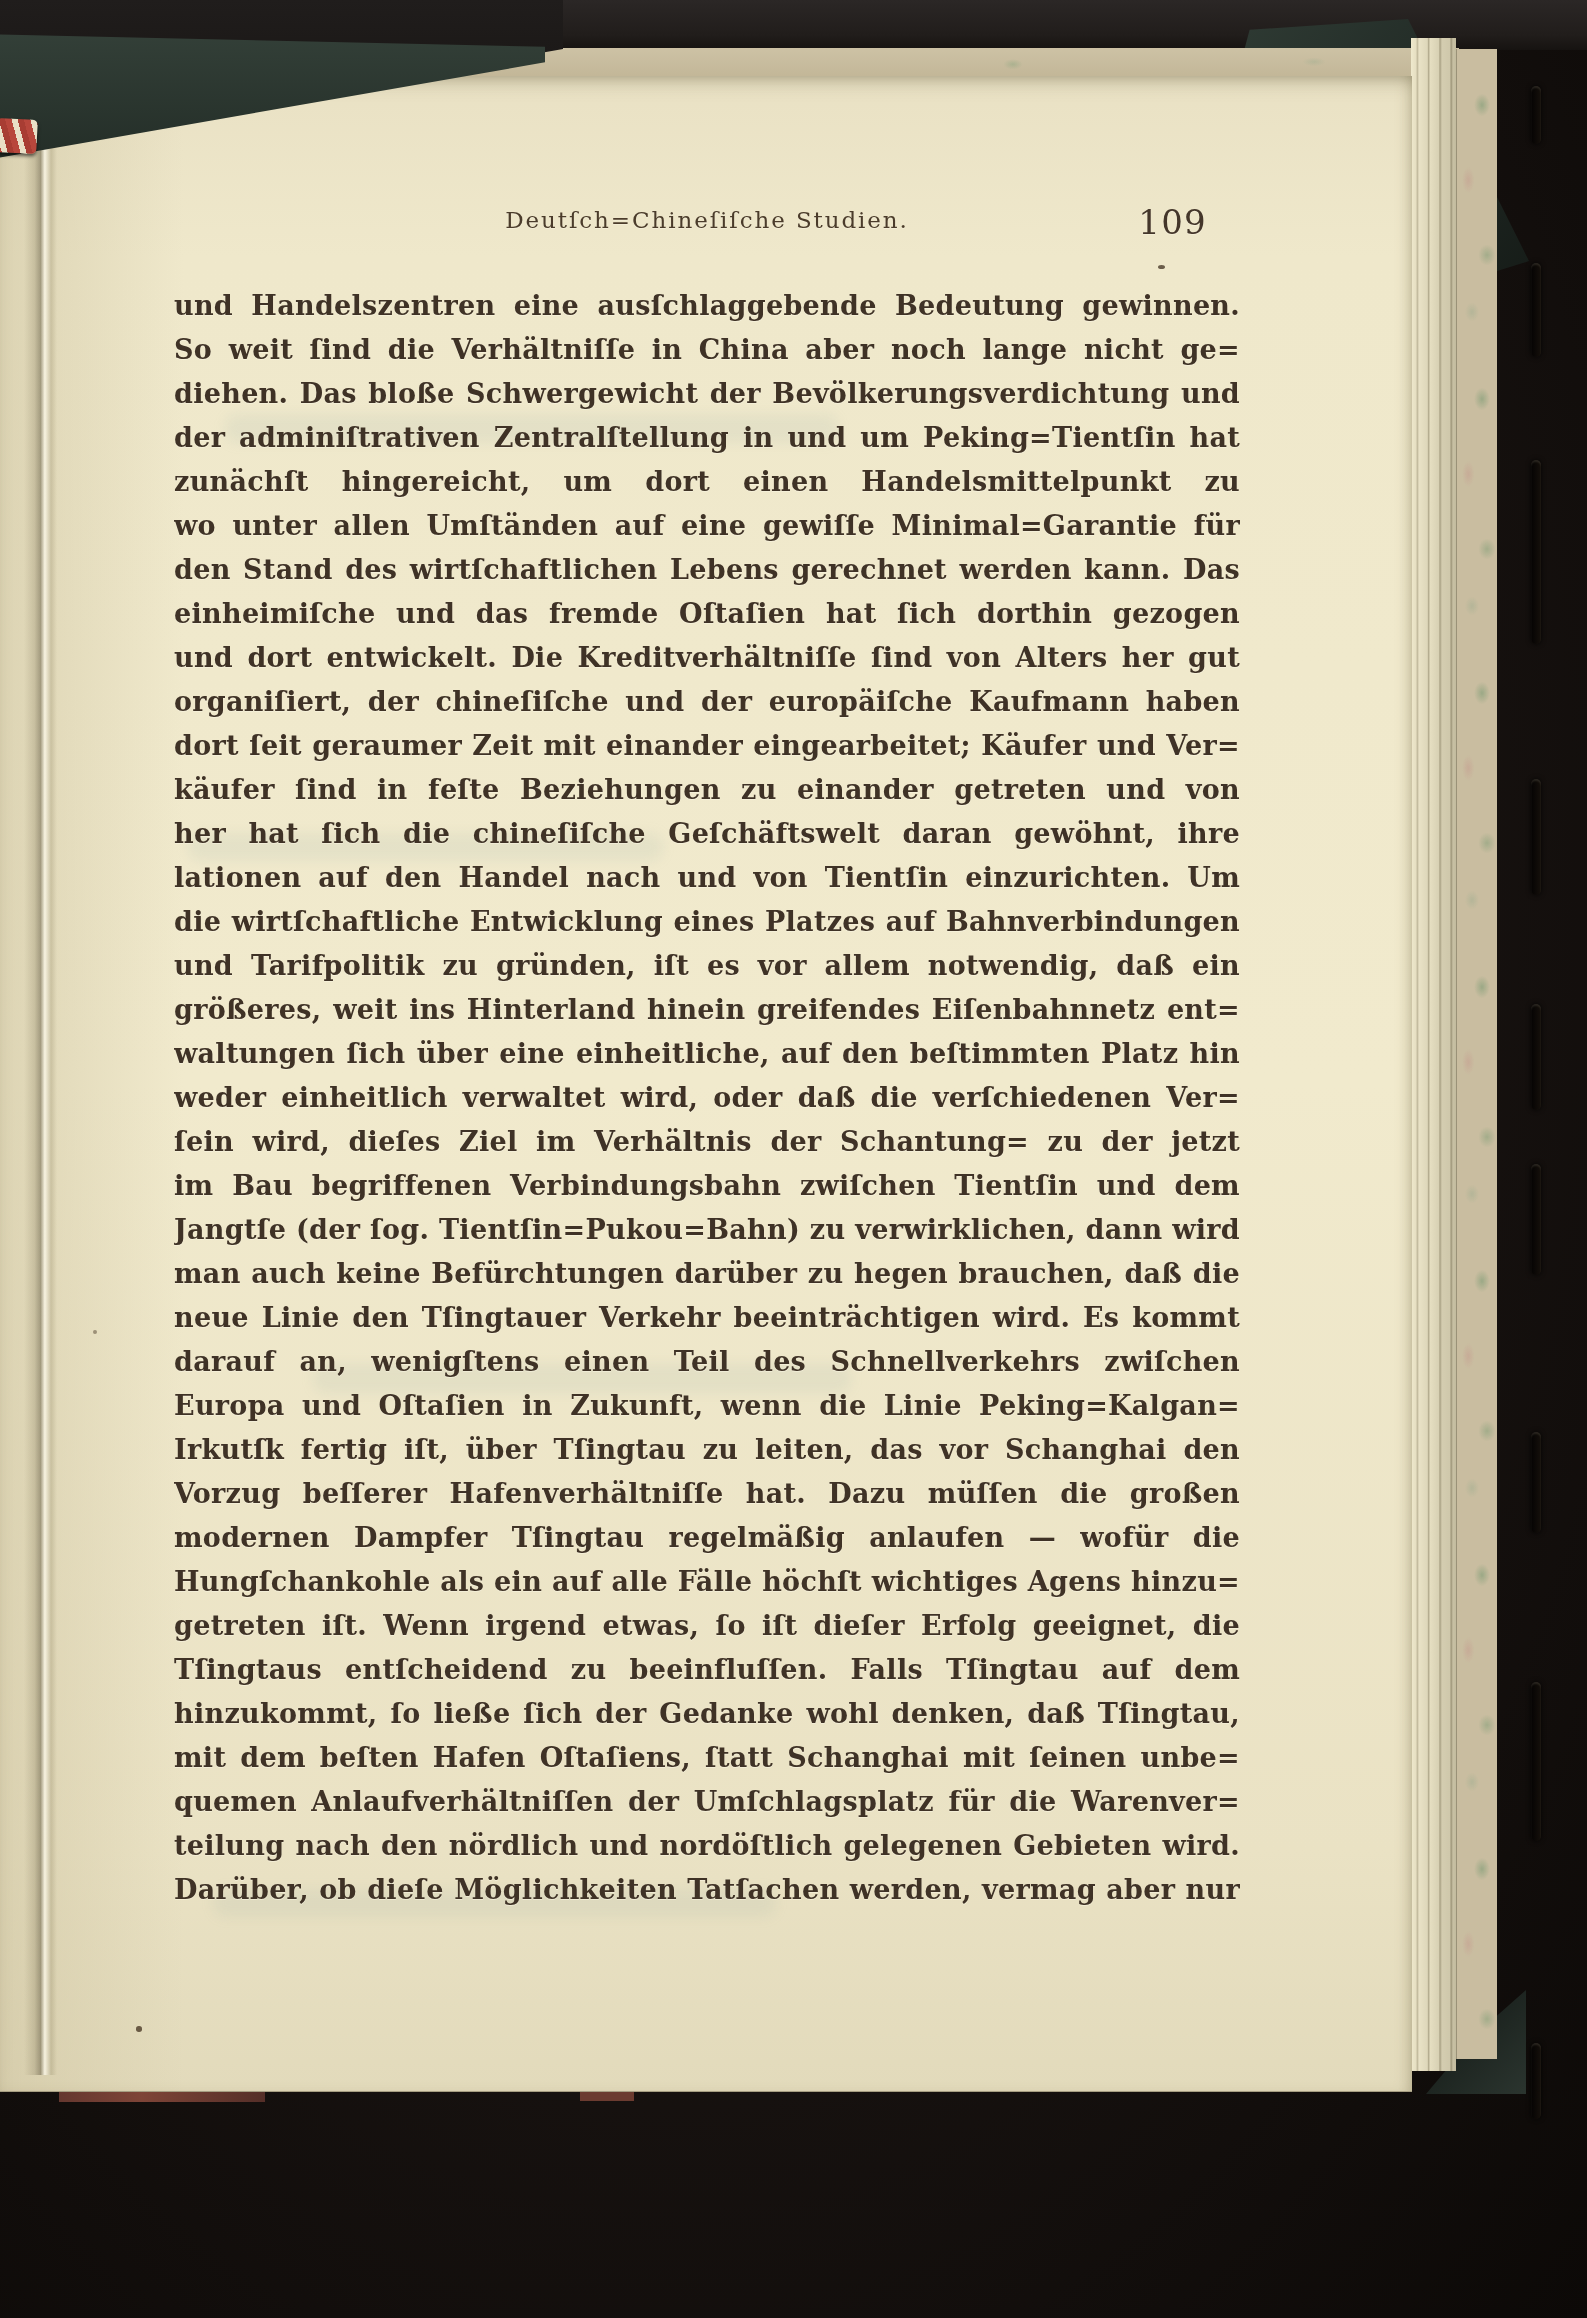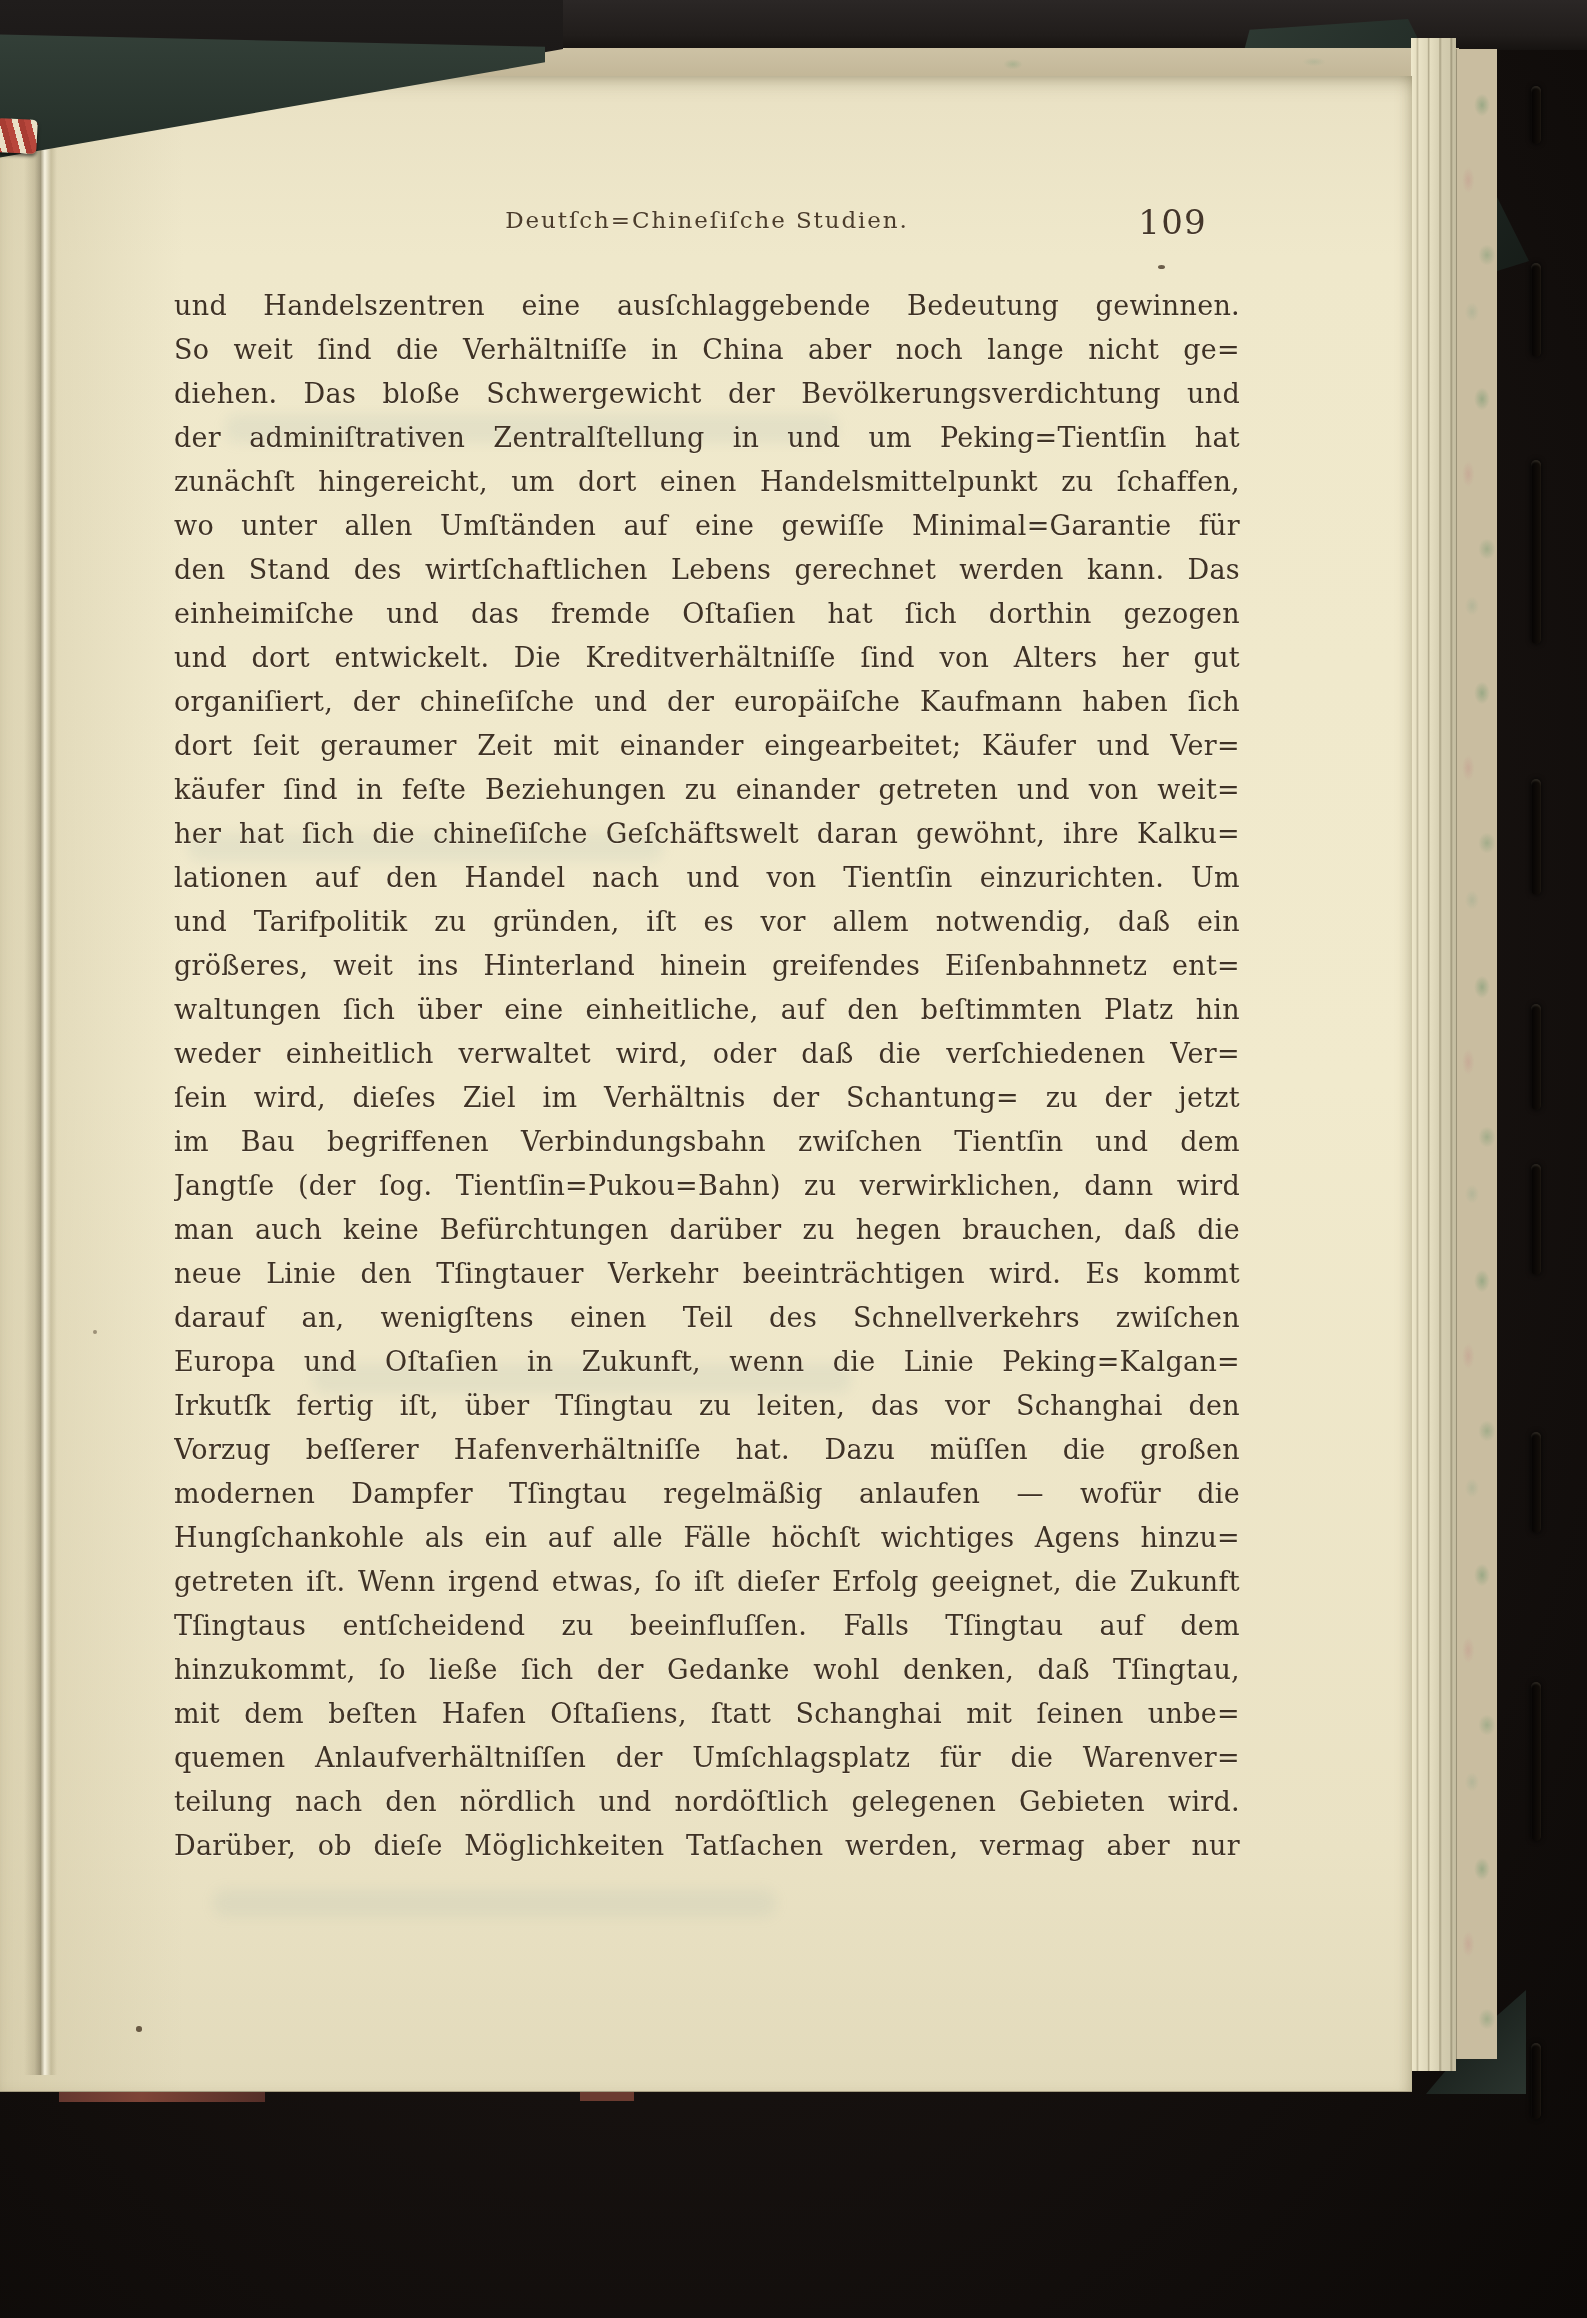--- a/index.html
+++ b/index.html
@@ -72,21 +72,21 @@
   .header-row{position:absolute;left:174px;top:123px;width:1066px;height:40px;margin-top:8px;}
   .running-title{position:absolute;left:0;right:0;text-align:center;
     font-size:23px;letter-spacing:1.9px;color:#4b3c2b;
     text-shadow:0 1.3px 0 rgba(250,246,228,.5);}
   .page-number{position:absolute;right:33px;top:-5px;font-size:34px;color:#44362a;
     letter-spacing:1.3px;text-shadow:0 1.3px 0 rgba(250,246,228,.5);}
   .dot-under-number{position:absolute;right:75px;top:58px;width:7.5px;height:4.4px;
     background:#4a3b2a;border-radius:50%;opacity:.8;}
 
   
-  .textblock{position:absolute;left:174px;top:208px;width:1066px;}
+  .textblock{position:absolute;left:174px;top:208px;width:1066px;font-weight:bold;}
   .line{height:44px;line-height:44px;font-size:27px;color:#3f3226;
     text-align:justify;text-align-last:justify;text-justify:inter-word;
     letter-spacing:0.3px;white-space:normal;overflow:hidden;
     text-shadow:0 1.3px 0 rgba(250,246,228,.55);}
 
   
   .speck{position:absolute;background:#53432f;border-radius:50%;}
   .sp1{left:136px;top:1950px;width:5.6px;height:5.6px;opacity:.85;}
   .sp2{left:93px;top:1254px;width:3.8px;height:3.8px;opacity:.5;}
 
@@ -151,20 +151,21 @@
       <div class="line">zunächſt hingereicht, um dort einen Handelsmittelpunkt zu ſchaffen,</div>
       <div class="line">wo unter allen Umſtänden auf eine gewiſſe Minimal=Garantie für</div>
       <div class="line">den Stand des wirtſchaftlichen Lebens gerechnet werden kann.  Das</div>
       <div class="line">einheimiſche und das fremde Oſtaſien hat ſich dorthin gezogen</div>
       <div class="line">und dort entwickelt.  Die Kreditverhältniſſe ſind von Alters her gut</div>
       <div class="line">organiſiert, der chineſiſche und der europäiſche Kaufmann haben ſich</div>
       <div class="line">dort ſeit geraumer Zeit mit einander eingearbeitet; Käufer und Ver=</div>
       <div class="line">käufer ſind in feſte Beziehungen zu einander getreten und von weit=</div>
       <div class="line">her hat ſich die chineſiſche Geſchäftswelt daran gewöhnt, ihre Kalku=</div>
       <div class="line">lationen auf den Handel nach und von Tientſin einzurichten.  Um</div>
+      <div class="line">die wirtſchaftliche Entwicklung eines Platzes auf Bahnverbindungen</div>
       <div class="line">und Tarifpolitik zu gründen, iſt es vor allem notwendig, daß ein</div>
       <div class="line">größeres, weit ins Hinterland hinein greifendes Eiſenbahnnetz ent=</div>
       <div class="line">waltungen ſich über eine einheitliche, auf den beſtimmten Platz hin</div>
       <div class="line">weder einheitlich verwaltet wird, oder daß die verſchiedenen Ver=</div>
       <div class="line">ſein wird, dieſes Ziel im Verhältnis der Schantung= zu der jetzt</div>
       <div class="line">im Bau begriffenen Verbindungsbahn zwiſchen Tientſin und dem</div>
       <div class="line">Jangtſe (der ſog. Tientſin=Pukou=Bahn) zu verwirklichen, dann wird</div>
       <div class="line">man auch keine Befürchtungen darüber zu hegen brauchen, daß die</div>
       <div class="line">neue Linie den Tſingtauer Verkehr beeinträchtigen wird.  Es kommt</div>
       <div class="line">darauf an, wenigſtens einen Teil des Schnellverkehrs zwiſchen</div>

